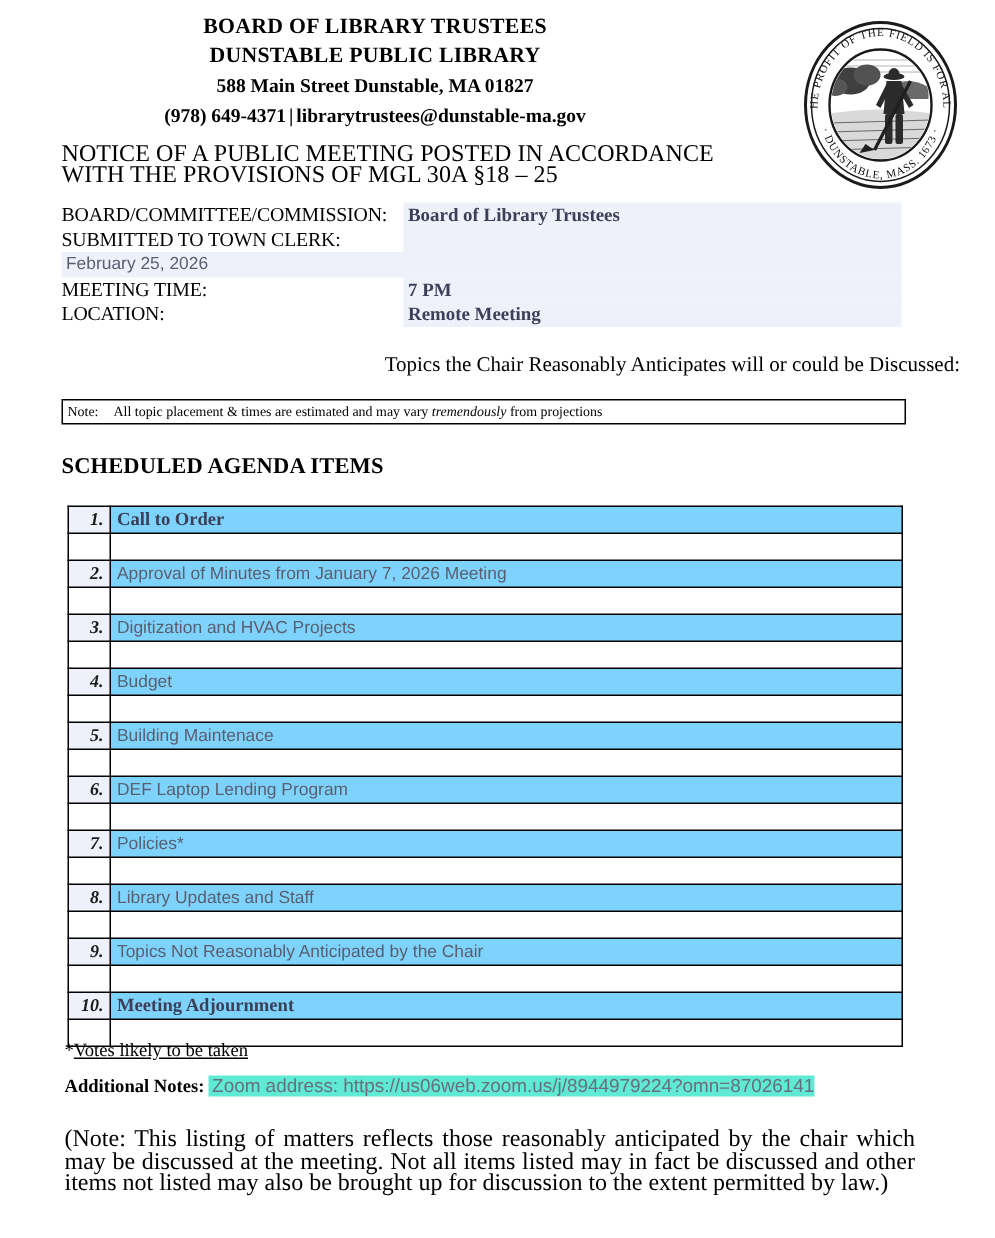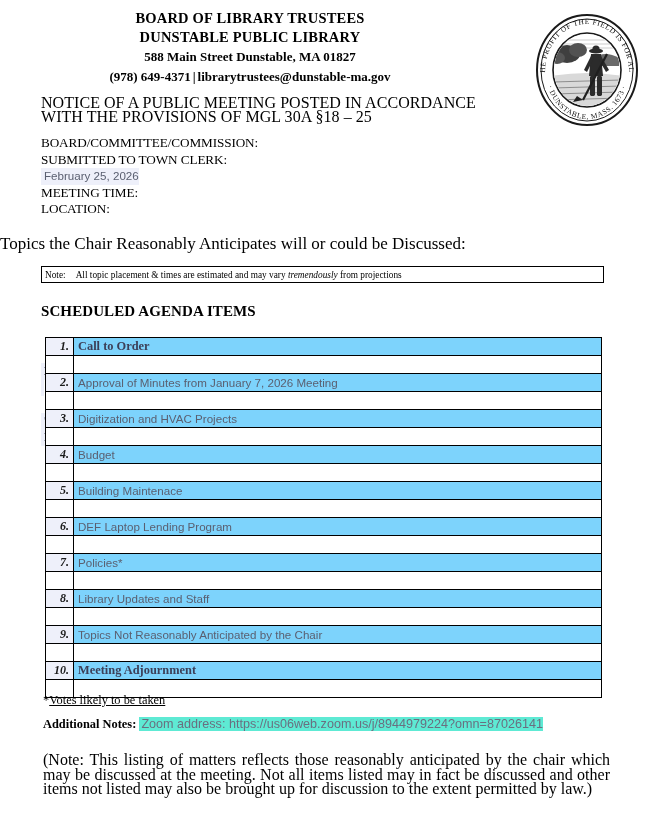--- a/index.html
+++ b/index.html
@@ -78,21 +78,20 @@
   .form-block {
     position: absolute;
     left: 41px;
     top: 135px;
     width: 560px;
   }
   .form-row {
     display: flex;
     align-items: flex-start;
     height: 16.5px;
-    flex-direction: column;
   }
   .form-label {
     width: 228px;
     flex: 0 0 228px;
     font-size: 13.2px;
     line-height: 16.5px;
     letter-spacing: -0.1px;
     white-space: nowrap;
   }
   .form-value {
@@ -115,22 +114,22 @@
     color: #5a5f70;
     font-size: 11.6px;
   }
 
   
   .subtitle {
     position: absolute;
     left: 0;
     top: 234px;
     width: 640px;
-    text-align: left;
-    font-size: 17px;
+    text-align: right;
+    font-size: 14px;
     line-height: 19px;
   }
 
   
   .note-box {
     position: absolute;
     left: 41px;
     top: 266px;
     width: 563px;
     height: 17px;

